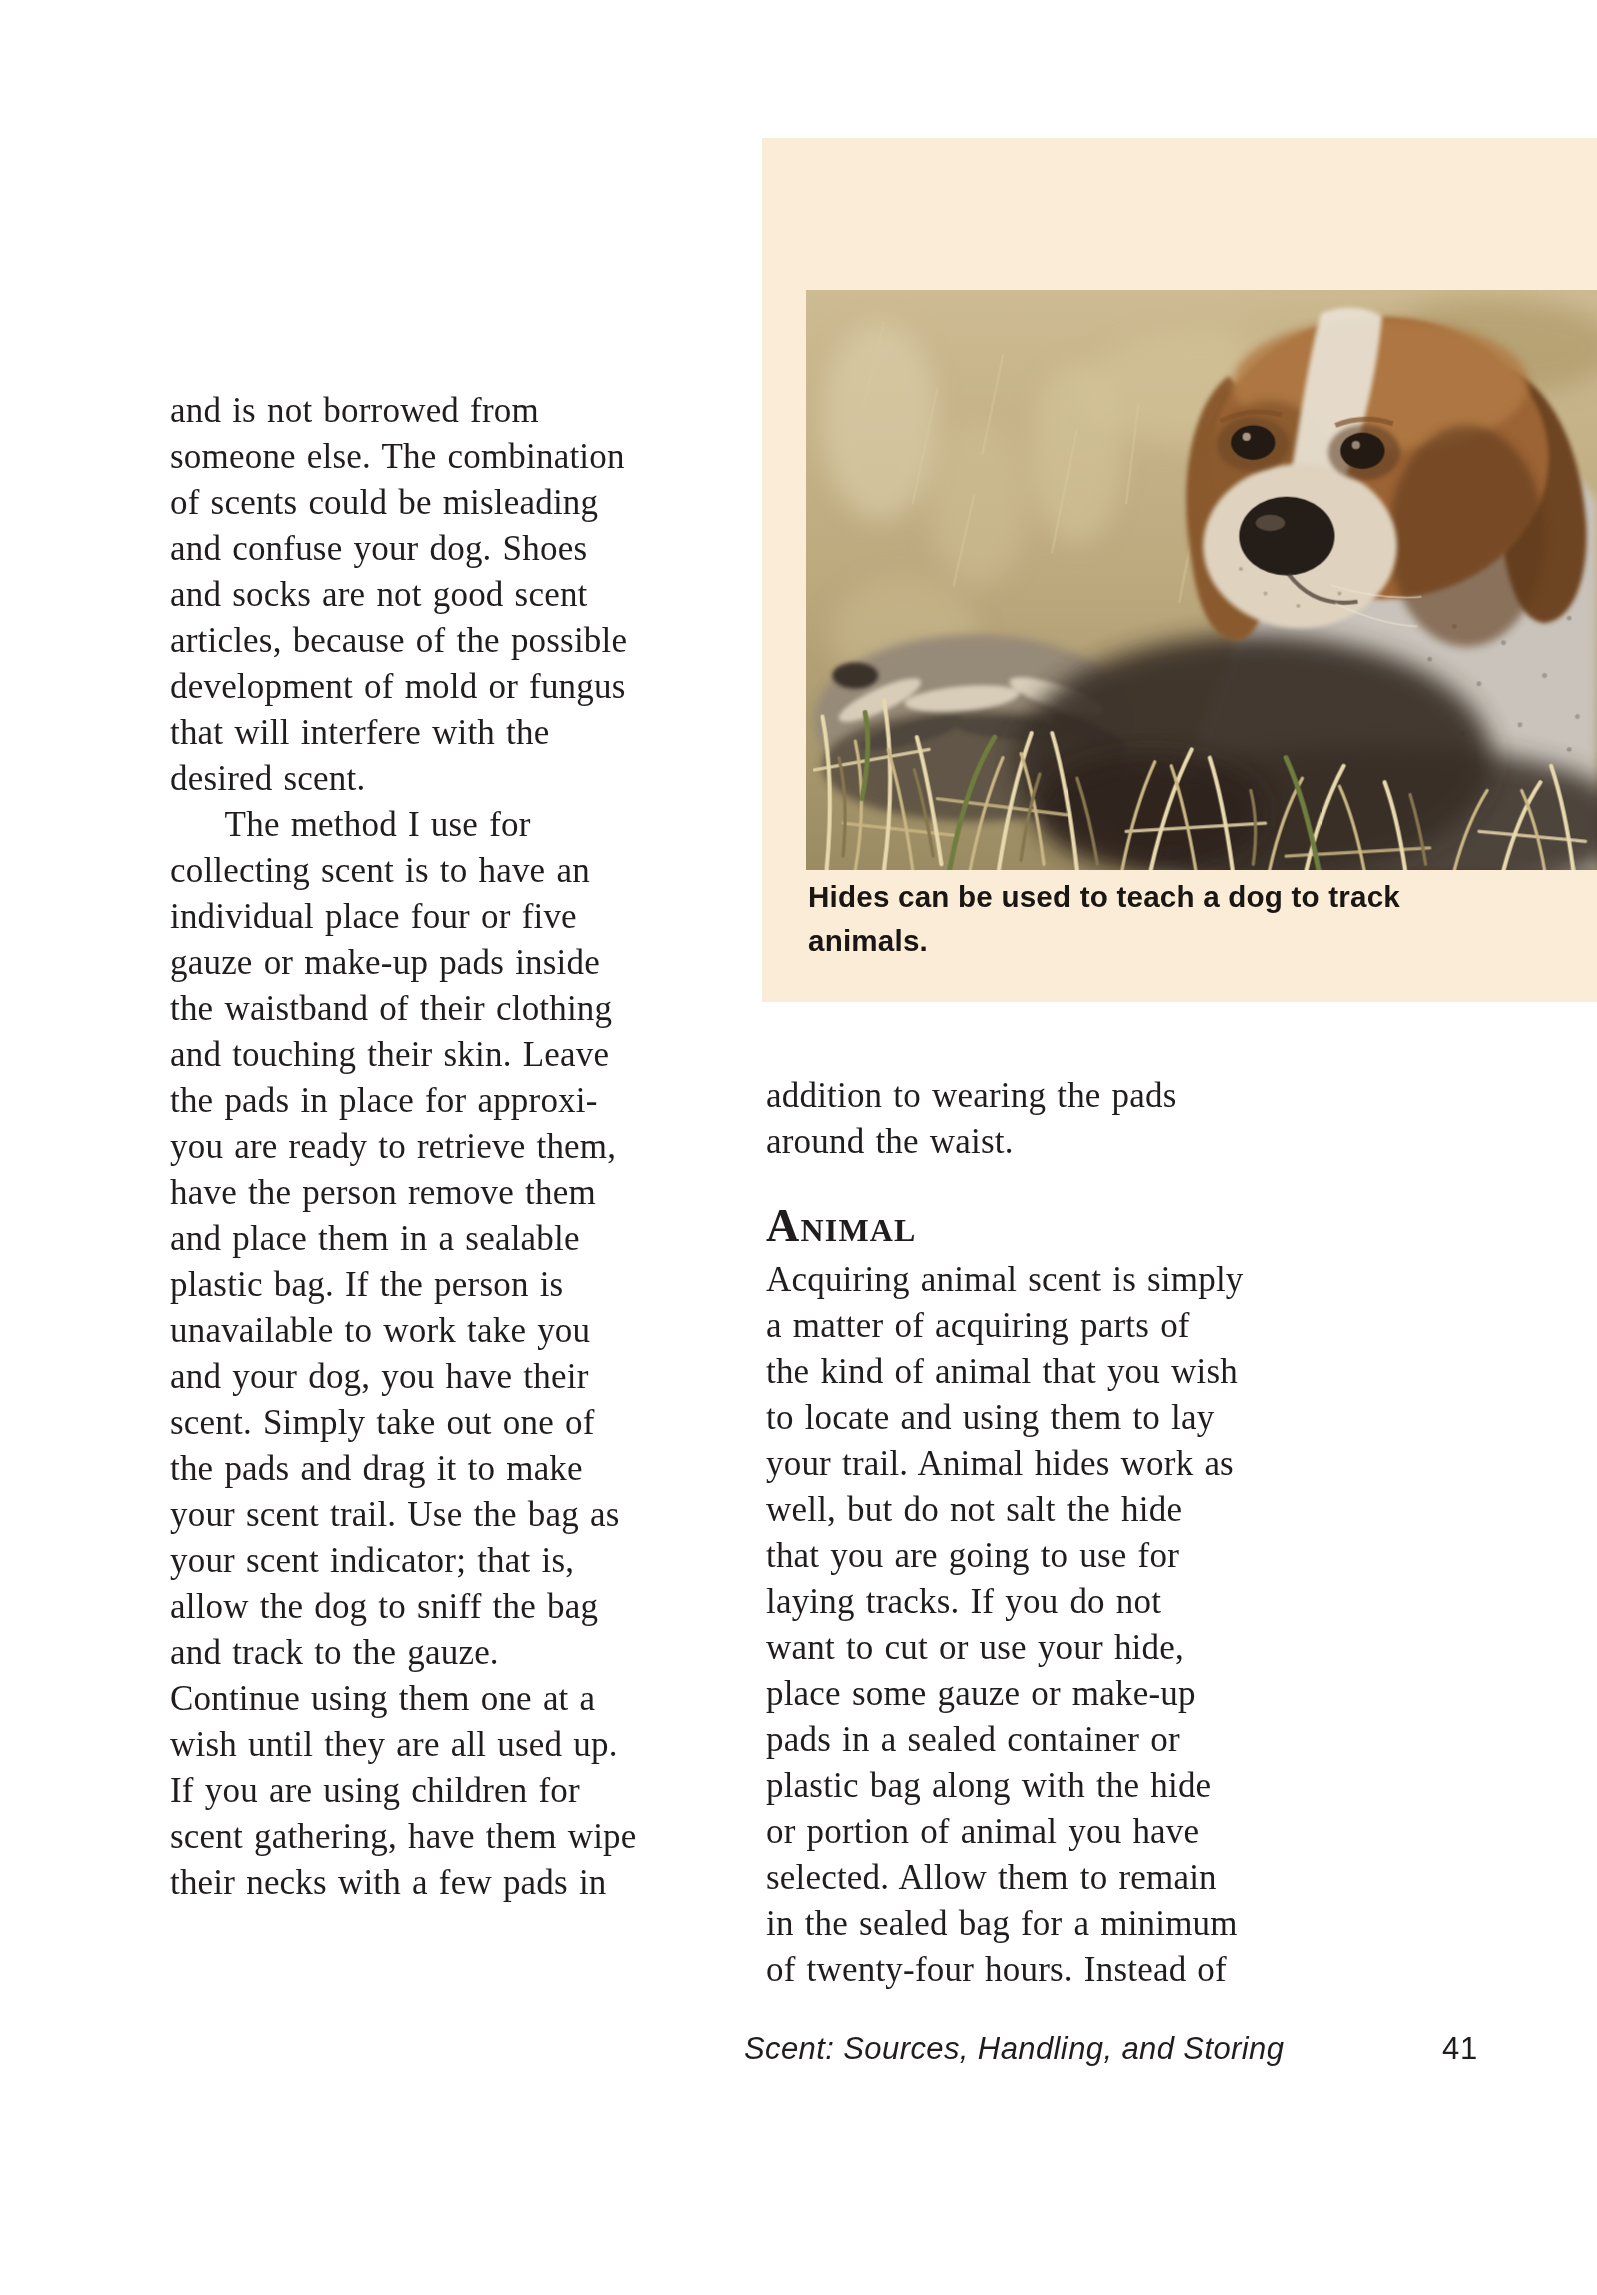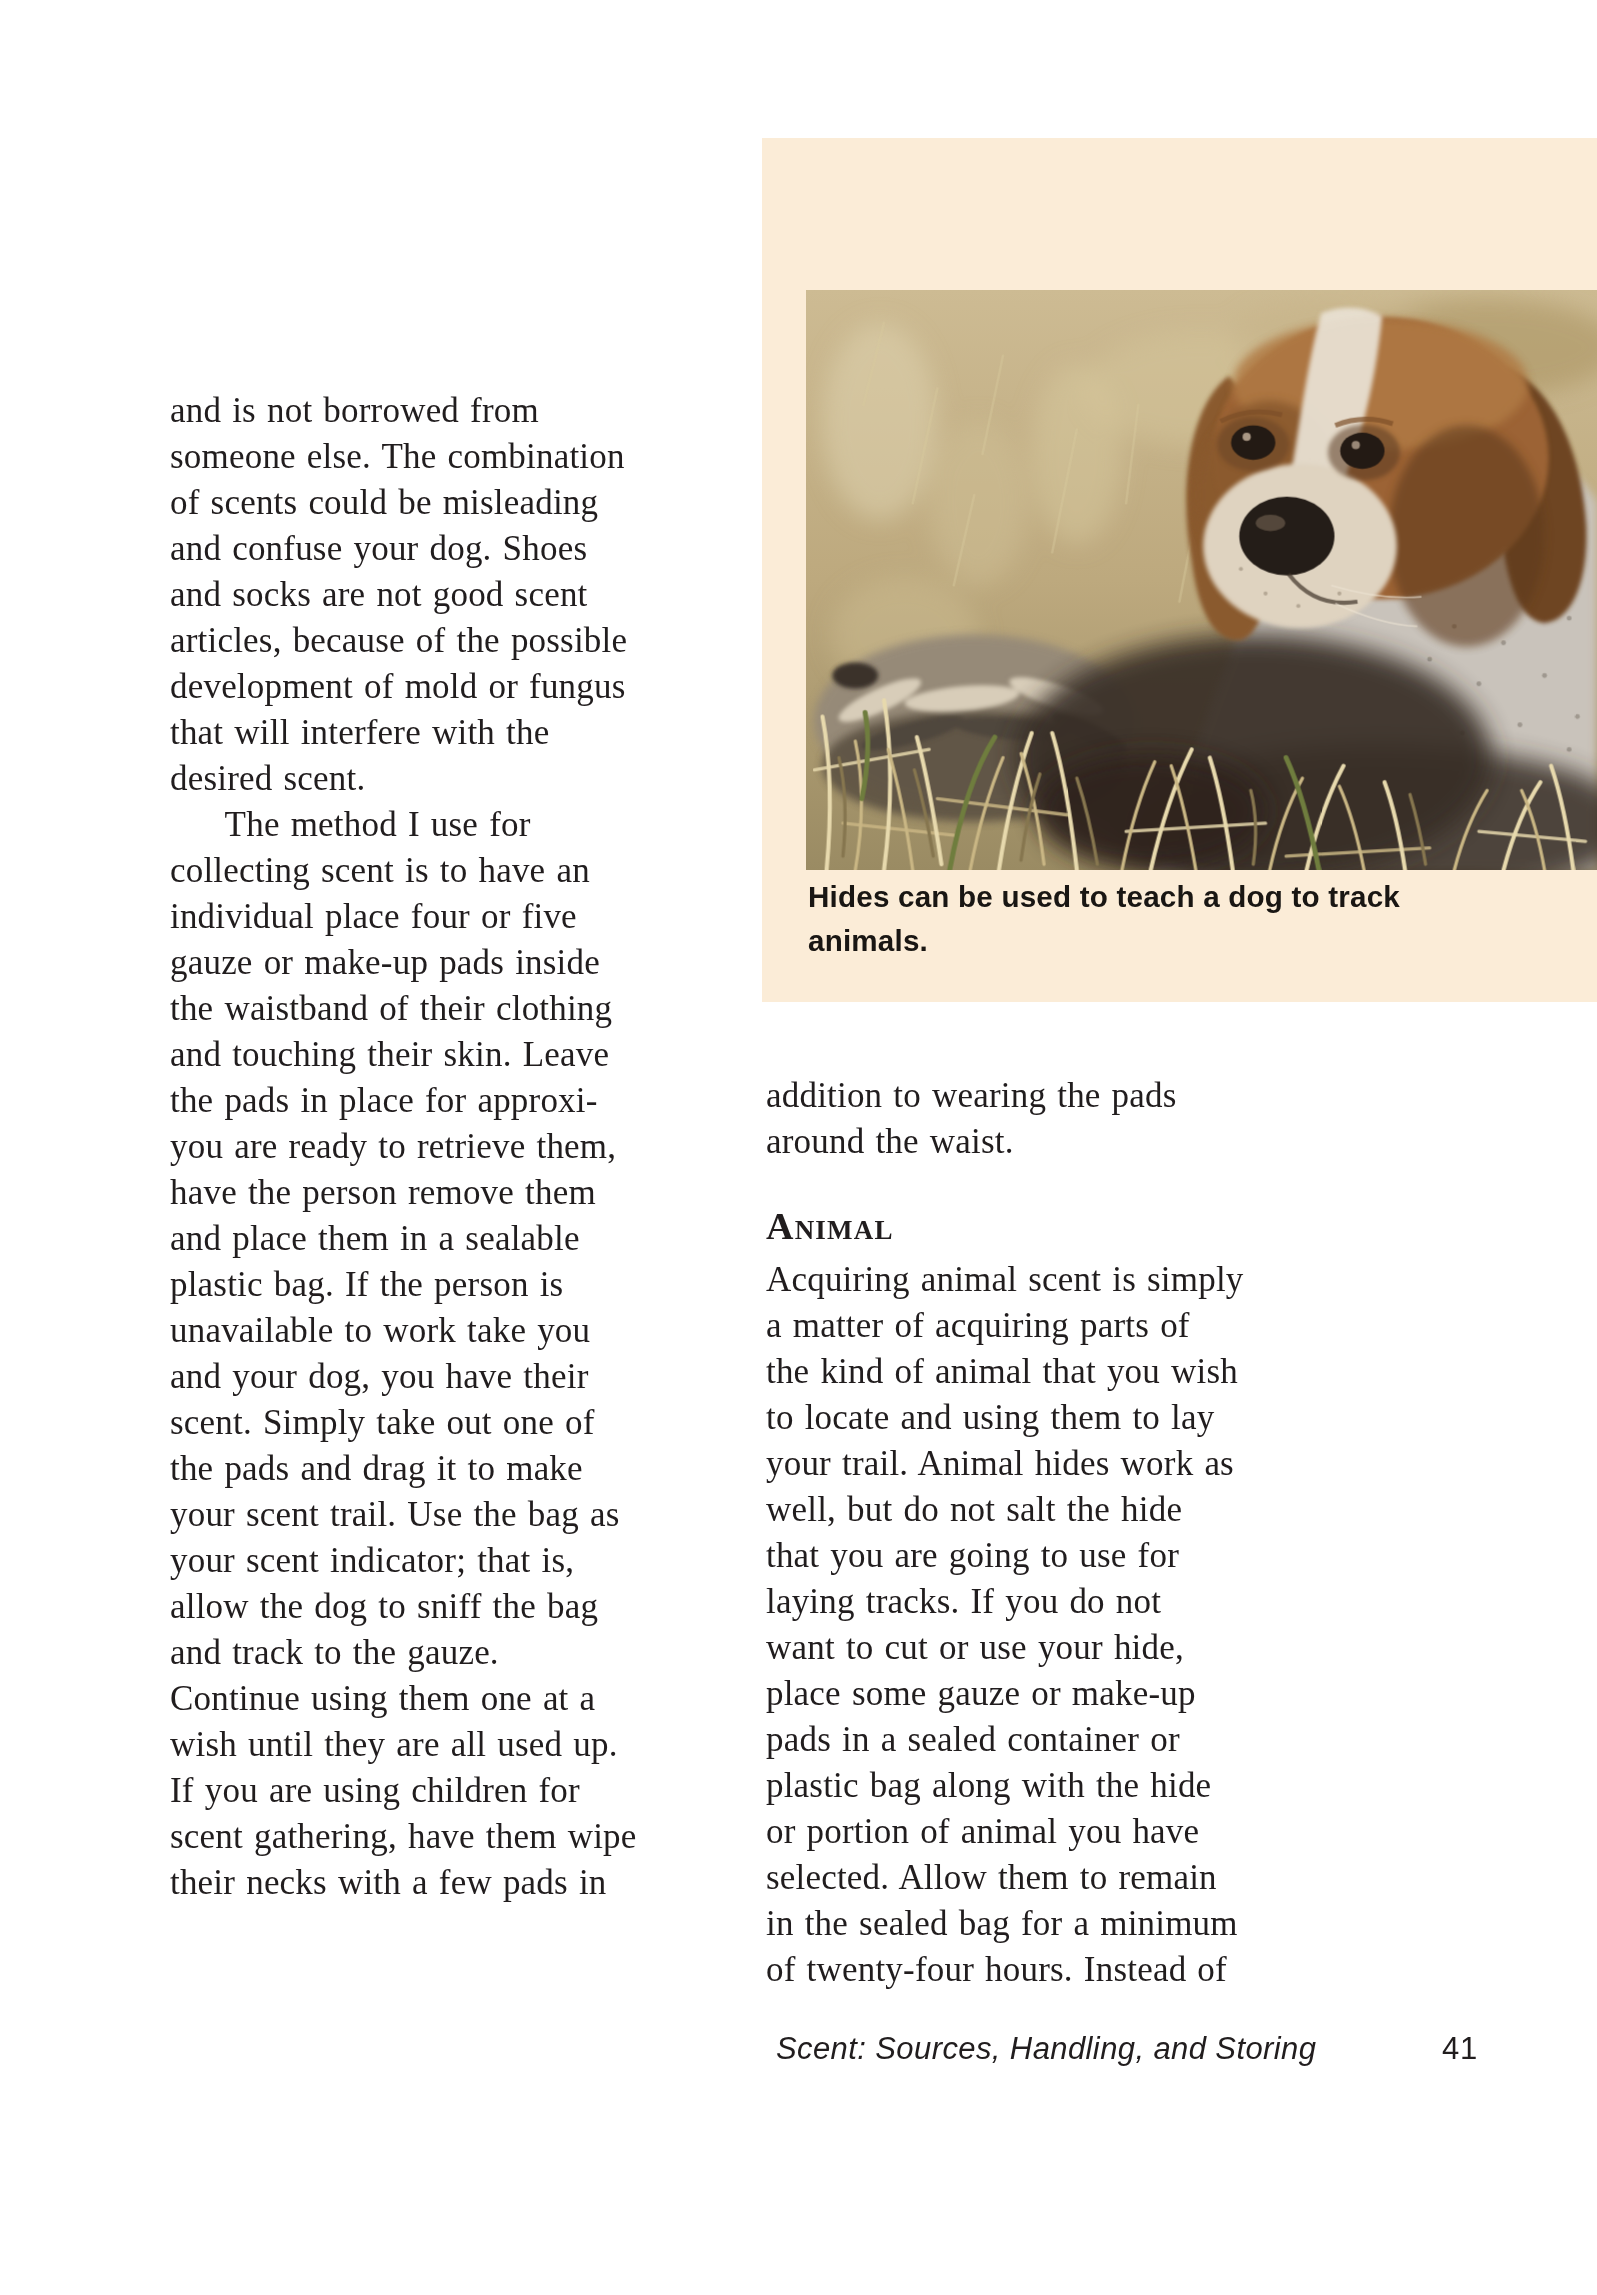--- a/index.html
+++ b/index.html
@@ -24,21 +24,21 @@
     color: var(--ink, #211d1e);
     font-size: 35px;
     line-height: 46px;
     letter-spacing: 0.2px;
     word-spacing: 2.1px;
   }
   .tline { white-space: pre; }
   .left-col  { left: 170px; top: 388px;  width: 566px; }
   .right-col { left: 766px; top: 1073px; width: 591px; }
   .section-heading {
-    font-size: 38px;
+    font-size: 46px;
     font-weight: 600;
     font-variant: small-caps;
     letter-spacing: 1.2px;
     margin: 0;
     padding: 38px 0 8.2px 0;
     line-height: 46px;
   }
   
   .cream-box {
     position: absolute;
@@ -69,21 +69,21 @@
   .footer {
     position: absolute;
     left: 0; top: 2031px;
     width: 1598px; height: 49px;
     font-family: "Liberation Sans", "DejaVu Sans", sans-serif;
     font-size: 31px;
     color: var(--ink, #211d1e);
   }
   .running-title {
     position: absolute;
-    left: 776px;
+    left: 744px;
     font-style: italic;
     letter-spacing: 0.4px;
   }
   .page-number {
     position: absolute;
     left: 1442px;
     letter-spacing: 0.8px;
   }
   
   .f-hide    { fill: var(--hide, #968a78); }

